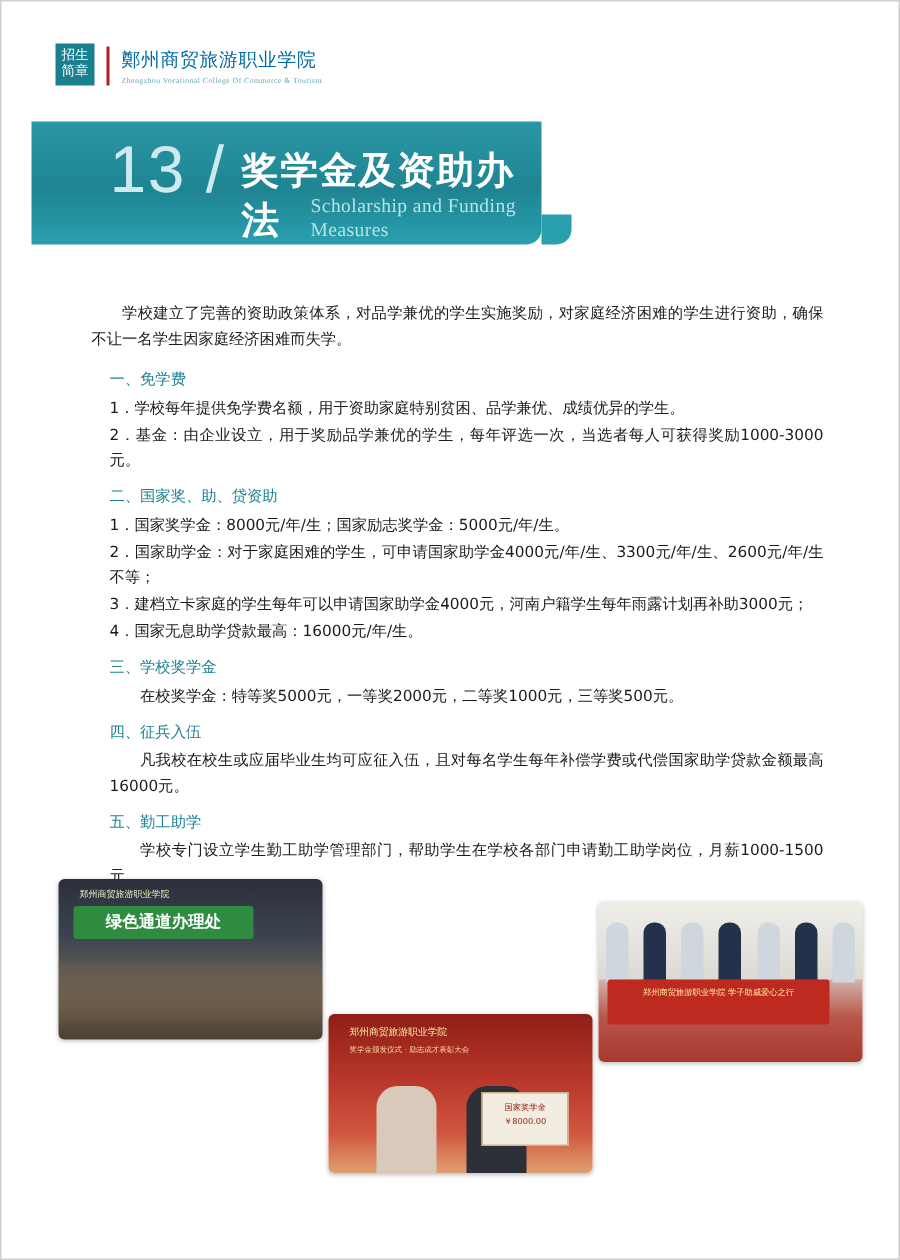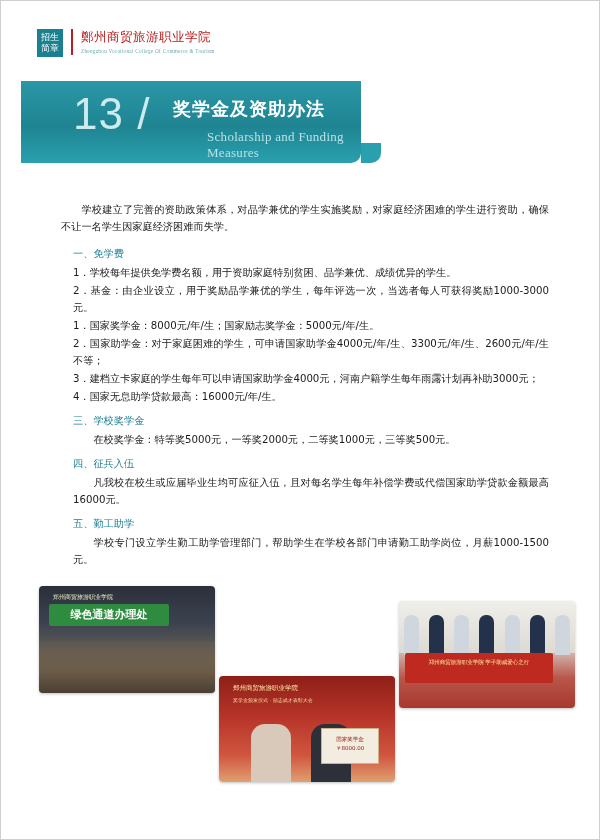--- a/index.html
+++ b/index.html
@@ -21,21 +21,21 @@
     border: 1px solid #cfcfcf;
     background: #ffffff;
   }
 
   
   .header {
     position: absolute;
     left: 36px;
     top: 28px;
     display: flex;
-    align-items: flex-start;
+    align-items: flex-end;
     gap: 8px;
   }
   .logo-badge {
     width: 26px;
     height: 28px;
     background: #1a7f8e;
     color: #ffffff;
     font-size: 9px;
     line-height: 11px;
     text-align: center;
@@ -49,21 +49,21 @@
     height: 26px;
     background: #b61e24;
   }
   .school-name {
     display: flex;
     flex-direction: column;
     justify-content: center;
   }
   .school-name .cn {
     font-size: 12.5px;
-    color: #b91c1c;
+    color: #0369a1;
     letter-spacing: 0.5px;
     font-family: "DejaVu Sans", sans-serif;
   }
   .school-name .en {
     font-size: 5.2px;
     color: #6aa8b4;
     letter-spacing: 0.3px;
     margin-top: 2px;
     font-family: "Liberation Serif", serif;
   }
@@ -83,23 +83,23 @@
     left: 52px;
     top: 8px;
     font-size: 44px;
     color: #cdeaee;
     font-family: Liberation Sans, sans-serif;
     font-weight: 300;
     letter-spacing: 1px;
   }
   .title-band .cn-title {
     position: absolute;
-    left: 152px;
+    left: 140px;
     top: 16px;
-    font-size: 18px;
+    font-size: 25px;
     color: #ffffff;
     font-weight: bold;
     letter-spacing: 1px;
     font-family: "DejaVu Sans", sans-serif;
   }
   .title-band .en-title {
     position: absolute;
     left: 142px;
     top: 48px;
     font-size: 13px;
@@ -325,20 +325,21 @@
   <div class="content">
     <p class="intro">学校建立了完善的资助政策体系，对品学兼优的学生实施奖励，对家庭经济困难的学生进行资助，确保不让一名学生因家庭经济困难而失学。</p>
 
     <div>
       <div class="sec-head">一、免学费</div>
       <p class="para">1．学校每年提供免学费名额，用于资助家庭特别贫困、品学兼优、成绩优异的学生。</p>
       <p class="para">2．基金：由企业设立，用于奖励品学兼优的学生，每年评选一次，当选者每人可获得奖励1000-3000元。</p>
     </div>
 
     <div>
+      <div class="sec-head">二、国家奖、助、贷资助</div>
       <p class="para">1．国家奖学金：8000元/年/生；国家励志奖学金：5000元/年/生。</p>
       <p class="para">2．国家助学金：对于家庭困难的学生，可申请国家助学金4000元/年/生、3300元/年/生、2600元/年/生不等；</p>
       <p class="para">3．建档立卡家庭的学生每年可以申请国家助学金4000元，河南户籍学生每年雨露计划再补助3000元；</p>
       <p class="para">4．国家无息助学贷款最高：16000元/年/生。</p>
     </div>
 
     <div>
       <div class="sec-head">三、学校奖学金</div>
       <p class="para indent">在校奖学金：特等奖5000元，一等奖2000元，二等奖1000元，三等奖500元。</p>
     </div>

